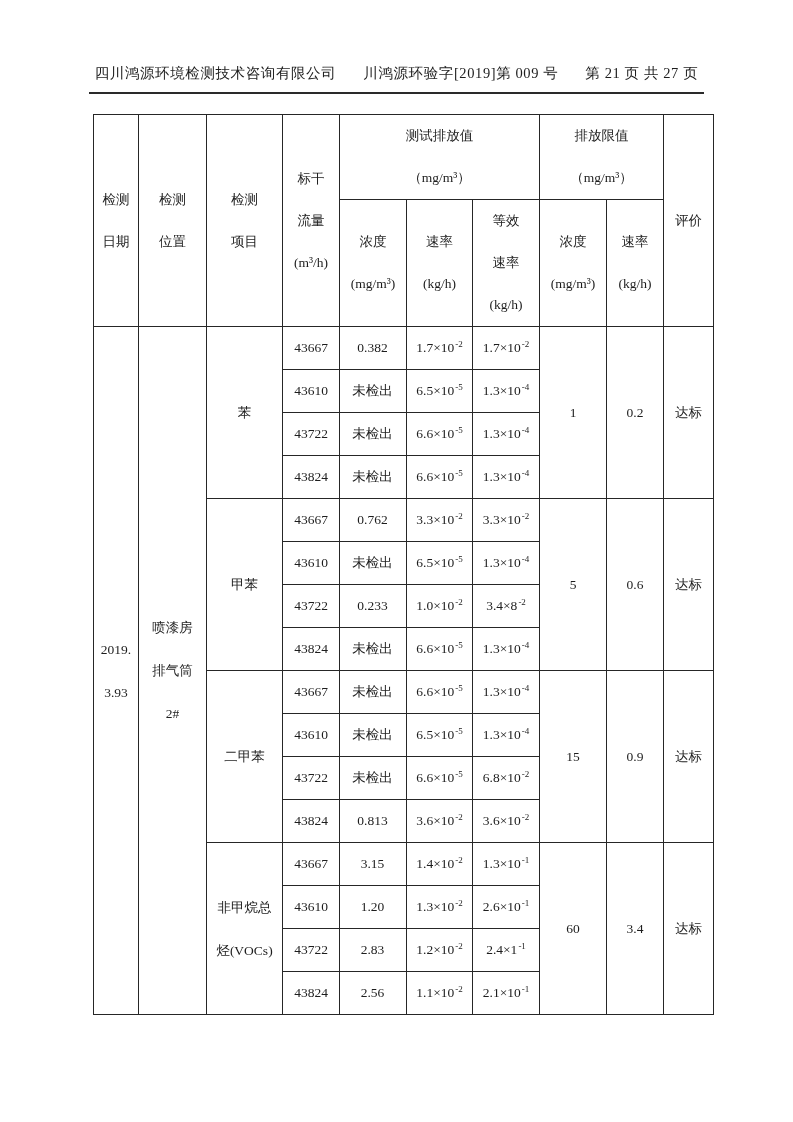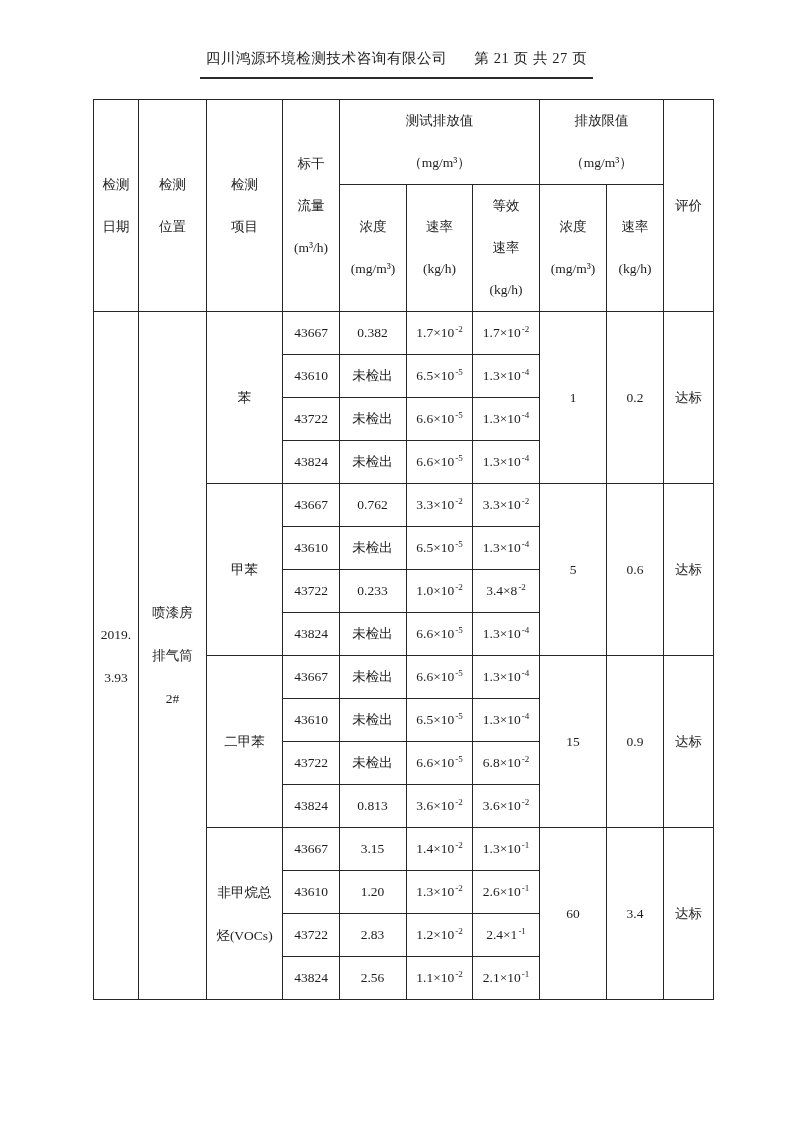--- a/index.html
+++ b/index.html
@@ -11,21 +11,21 @@
     padding-top:48px;
     font-family:"Liberation Serif","DejaVu Serif",serif;
     color:#1d1d1d;
     overflow:hidden;
   }
   .page-header{
     display:flex;
     align-items:baseline;
     gap:27px;
     width:max-content;
-    margin:1px auto;
+    margin:16px auto;
     border-bottom:2px solid #2a2a2a;
     padding:0 6px 9px 6px;
     font-size:14.5px;
     letter-spacing:0.6px;
     white-space:nowrap;
   }
   table.tbl{
     margin:20px 0 0 93px;
     border-collapse:collapse;
     table-layout:fixed;
@@ -48,20 +48,21 @@
   td.num{white-space:nowrap;}
   td.num sup{font-size:9px;line-height:0;margin-left:1px;}
 </style>
 </head>
 <body>
 
 <div class="page">
 
   <div class="page-header">
     <span>四川鸿源环境检测技术咨询有限公司</span>
+    <span>川鸿源环验字[2019]第 009 号</span>
     <span>第 21 页 共 27 页</span>
   </div>
 
   <table class="tbl">
     <colgroup>
       <col style="width:45px">
         <col style="width:68px">
         <col style="width:76px">
         <col style="width:57px">
       <col style="width:67px">

